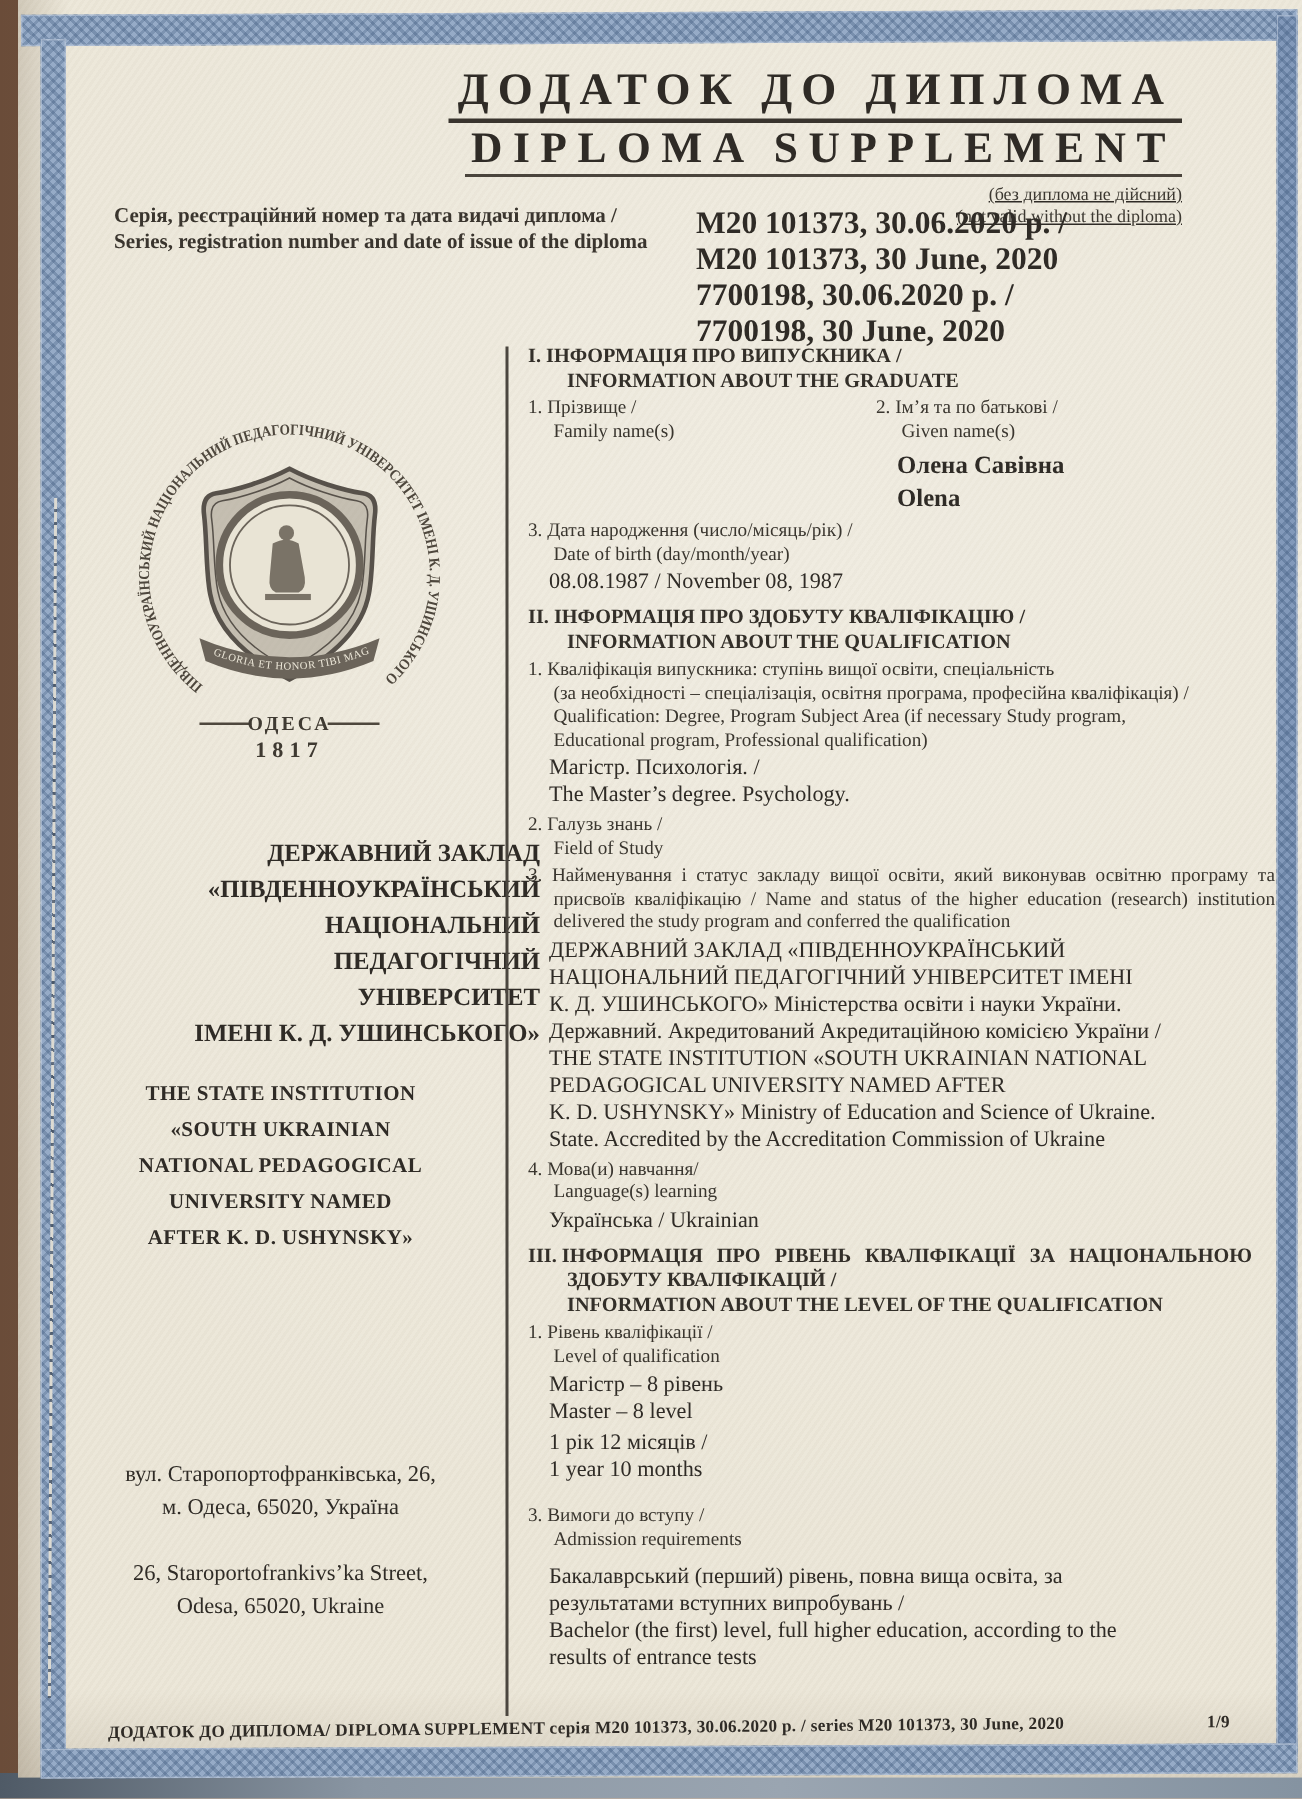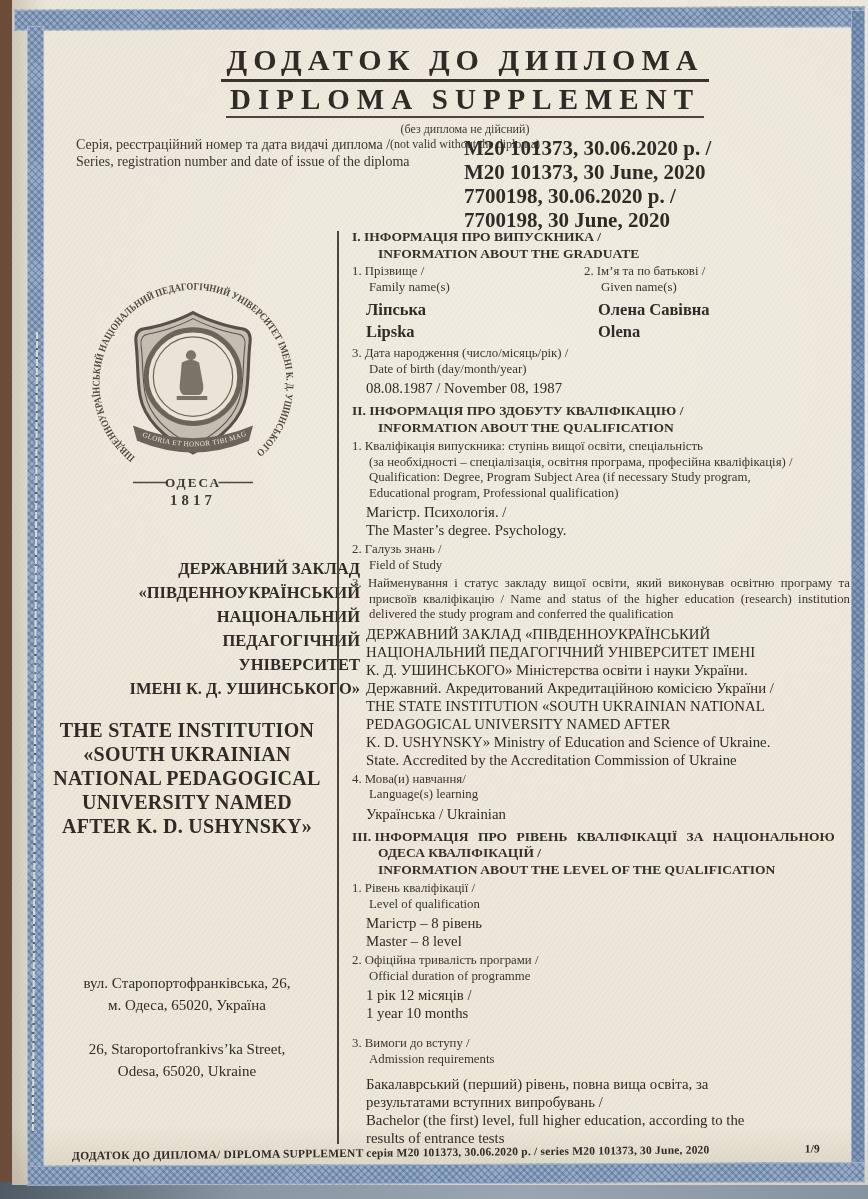--- a/index.html
+++ b/index.html
@@ -25,38 +25,38 @@
       repeating-linear-gradient(-45deg, rgba(59,86,121,.28) 0 2px, rgba(0,0,0,0) 2px 5px);
     box-shadow:inset 0 0 0 1px rgba(198,210,226,.55);}
   .band-top{left:14px;top:8px;right:3px;height:21px;transform:rotate(-.25deg);}
   .band-right{right:3px;top:10px;width:14px;bottom:30px;background-color:#8299ba;}
   .band-left{left:27px;top:26px;width:17px;bottom:28px;}
   .band-bottom{left:27px;right:3px;bottom:15px;height:20px;transform:rotate(-.25deg);}
   .stitch{position:absolute;left:34px;top:332px;width:2px;height:800px;
     background:repeating-linear-gradient(180deg,#dcdad2 0 7px, rgba(40,40,40,.45) 7px 9px);
     transform:rotate(.3deg);}
   
-  .doc-header{position:absolute;left:110px;right:48px;top:44px;text-align:center;}
+  .doc-header{position:absolute;left:110px;right:80px;top:44px;text-align:right;text-decoration:underline;}
   .title-uk{display:inline-block;margin:0;font-size:30px;font-weight:bold;letter-spacing:6px;
     border-bottom:3px solid #39342e;padding:0 6px 3px 6px;line-height:1.05;}
   .title-en{display:inline-block;margin:2px 0 0 0;font-size:29px;font-weight:bold;letter-spacing:7px;
     border-bottom:2px solid #4a443c;padding:0 4px 2px 4px;line-height:1.05;}
   .note{font-size:12px;line-height:15px;color:#3c3831;}
   .note-first{margin-top:4px;}
   
   .reg{position:absolute;left:76px;top:136px;right:66px;display:flex;}
   .reg-labels{width:374px;font-size:14px;line-height:17px;color:#3a352e;}
-  .reg-labels .pair{margin-bottom:6px;}
+  .reg-labels .pair{margin-bottom:6px;font-weight:bold;}
   .reg-values{flex:1;font-size:21px;font-weight:bold;line-height:24px;padding-left:14px;}
   
   .seal-wrap{position:absolute;left:76px;top:282px;width:234px;}
   .uname-uk{position:absolute;left:38px;top:557px;width:322px;text-align:right;
     font-size:16.5px;font-weight:bold;line-height:24px;}
   .uname-en{position:absolute;left:38px;top:718px;width:298px;text-align:center;
-    font-size:20px;font-weight:bold;line-height:24px;letter-spacing:.3px;}
+    font-size:14px;font-weight:bold;line-height:24px;letter-spacing:.3px;}
   .addr{position:absolute;left:38px;width:298px;text-align:center;font-size:15px;line-height:22px;}
   .addr-uk{top:972px;text-align:center;}
   .addr-en{top:1038px;}
   .divider{position:absolute;left:337px;top:231px;width:2px;height:913px;background:#4b463f;}
   
   .right-col{position:absolute;left:352px;top:229px;width:498px;}
   .ml{white-space:pre-line;}
   .hang{text-indent:-17px;padding-left:17px;margin:0;}
   .hang-wide{text-indent:-26px;padding-left:26px;margin:0;}
   .sec-head{font-size:13.5px;line-height:16.5px;margin:6px 0 0 0;color:#332f29;}
@@ -161,22 +161,20 @@
 
   <main class="right-col">
 
     <h3 class="sec-head hang-wide"><span>I.</span> <span class="ml">ІНФОРМАЦІЯ ПРО ВИПУСКНИКА /
 INFORMATION ABOUT THE GRADUATE</span></h3>
 
     <div class="names">
       <div class="c1">
         <p class="lbl hang"><span>1.</span> <span class="ml">Прізвище /
 Family name(s)</span></p>
-        <p class="val val-big ml">Ліпська
-Lipska</p>
       </div>
       <div class="c2">
         <p class="lbl hang"><span>2.</span> <span class="ml">Ім’я та по батькові /
 Given name(s)</span></p>
         <p class="val val-big ml">Олена Савівна
 Olena</p>
       </div>
     </div>
 
     <div class="item">
@@ -213,32 +211,30 @@
 K. D. USHYNSKY» Ministry of Education and Science of Ukraine.
 State. Accredited by the Accreditation Commission of Ukraine</p>
     </div>
 
     <div class="item">
       <p class="lbl hang"><span>4.</span> <span class="ml">Мова(и) навчання/
 Language(s) learning</span></p>
       <p class="val">Українська / Ukrainian</p>
     </div>
 
-    <h3 class="sec-head hang-wide"><span>III.</span> <span><span class="wspread">ІНФОРМАЦІЯ ПРО РІВЕНЬ КВАЛІФІКАЦІЇ ЗА НАЦІОНАЛЬНОЮ</span><br><span>ОДЕСА КВАЛІФІКАЦІЙ /</span><br><span>INFORMATION ABOUT THE LEVEL OF THE QUALIFICATION</span></span></h3>
+    <h3 class="sec-head hang-wide"><span>III.</span> <span><span class="wspread">ІНФОРМАЦІЯ ПРО РІВЕНЬ КВАЛІФІКАЦІЇ ЗА НАЦІОНАЛЬНОЮ</span><br><span>ЗДОБУТУ КВАЛІФІКАЦІЙ /</span><br><span>INFORMATION ABOUT THE LEVEL OF THE QUALIFICATION</span></span></h3>
 
     <div class="item">
       <p class="lbl hang"><span>1.</span> <span class="ml">Рівень кваліфікації /
 Level of qualification</span></p>
       <p class="val ml">Магістр – 8 рівень
 Master –  8 level</p>
     </div>
 
     <div class="item">
-      <p class="lbl hang"><span>2.</span> <span class="ml">Офіційна тривалість програми /
-Official duration of programme</span></p>
       <p class="val ml">1 рік 12 місяців /
 1 year 10 months</p>
     </div>
 
     <div class="item gap-top">
       <p class="lbl hang"><span>3.</span> <span class="ml">Вимоги до вступу /
 Admission requirements</span></p>
       <p class="val ml val-gap">Бакалаврський (перший) рівень, повна вища освіта, за
 результатами вступних випробувань /
 Bachelor (the first) level, full higher education, according to the

